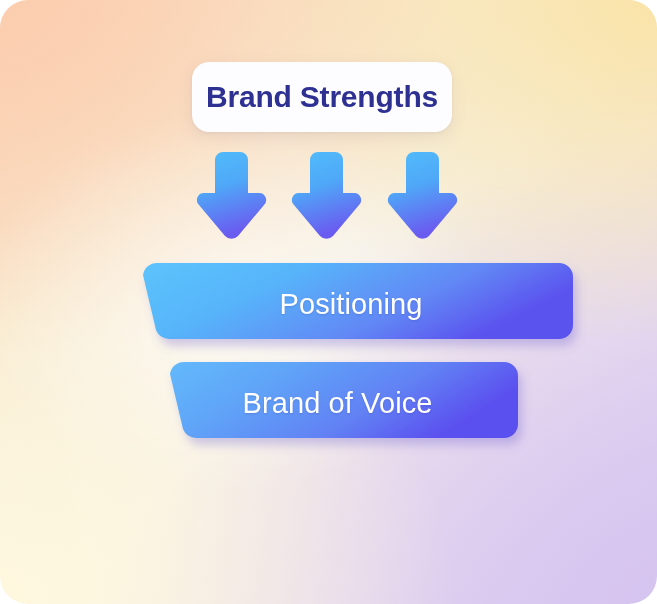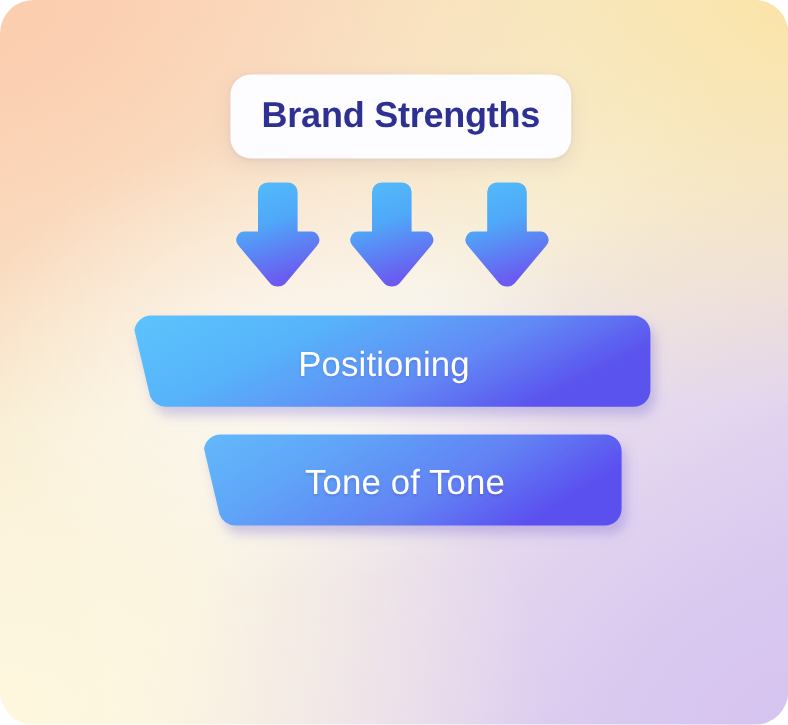--- a/index.html
+++ b/index.html
@@ -39,21 +39,21 @@
     border-radius: 50%;
     background: radial-gradient(ellipse at center, rgba(255,255,255,0.62) 0%, rgba(255,255,255,0.0) 70%);
     pointer-events: none;
   }
 
   
   .header-card {
     position: absolute;
     left: 192px;
     top: 62px;
-    width: 284px;
+    width: 260px;
     height: 70px;
     background: #fdfdff;
     border-radius: 17px;
     box-shadow: 0 5px 16px rgba(120,100,140,0.13), 0 1px 3px rgba(120,100,140,0.08);
     display: flex;
     align-items: center;
     justify-content: center;
     z-index: 4;
   }
   .header-card-title {
@@ -114,21 +114,21 @@
     justify-content: center;
     color: #ffffff;
     font-size: 29px;
     font-weight: normal;
     letter-spacing: 0.1px;
     white-space: nowrap;
     text-shadow: 0 1px 2px rgba(40,40,120,0.18);
     pointer-events: none;
   }
 
-  .stage-0 { left: 90px; top: 255px;  width: 460px; height: 95px; }
+  .stage-0 { left: 121px; top: 255px;  width: 460px; height: 95px; }
   .stage-1 { left: 150px; top: 354px;  width: 375px; height: 95px; }
   .stage-2 { left: 207px; top: 450px;  width: 260px; height: 95px; }
 
   .stage-0 .funnel-label { top: 2px; }
   .stage-1 .funnel-label { top: 2px; }
   .stage-2 .funnel-label { top: 2px; }
 </style>
 </head>
 <body>
 
@@ -209,19 +209,19 @@
             <stop offset="32%" stop-color="#60a5f8"></stop>
             <stop offset="70%" stop-color="#6281f4"></stop>
             <stop offset="100%" stop-color="#5a4fef"></stop>
           </linearGradient>
           <filter id="funShadow1" x="-10%" y="-10%" width="130%" height="145%">
             <feDropShadow dx="4" dy="7" stdDeviation="5" flood-color="#6a5acd" flood-opacity="0.30"></feDropShadow>
           </filter>
         </defs>
         <path d="M20,20 a14,14 0 0 1 14,-12 H354 a14,14 0 0 1 14,14 v48 a14,14 0 0 1 -14,14 H46 a14,14 0 0 1 -13,-9 Z" fill="url(#funGrad1)" filter="url(#funShadow1)"></path>
       </svg>
-      <div class="funnel-label">Tone of Tone</div>
+      <div class="funnel-label">Brand of Voice</div>
     </div>
 
 
   </div>
 
 </div>
 
 </body></html>

